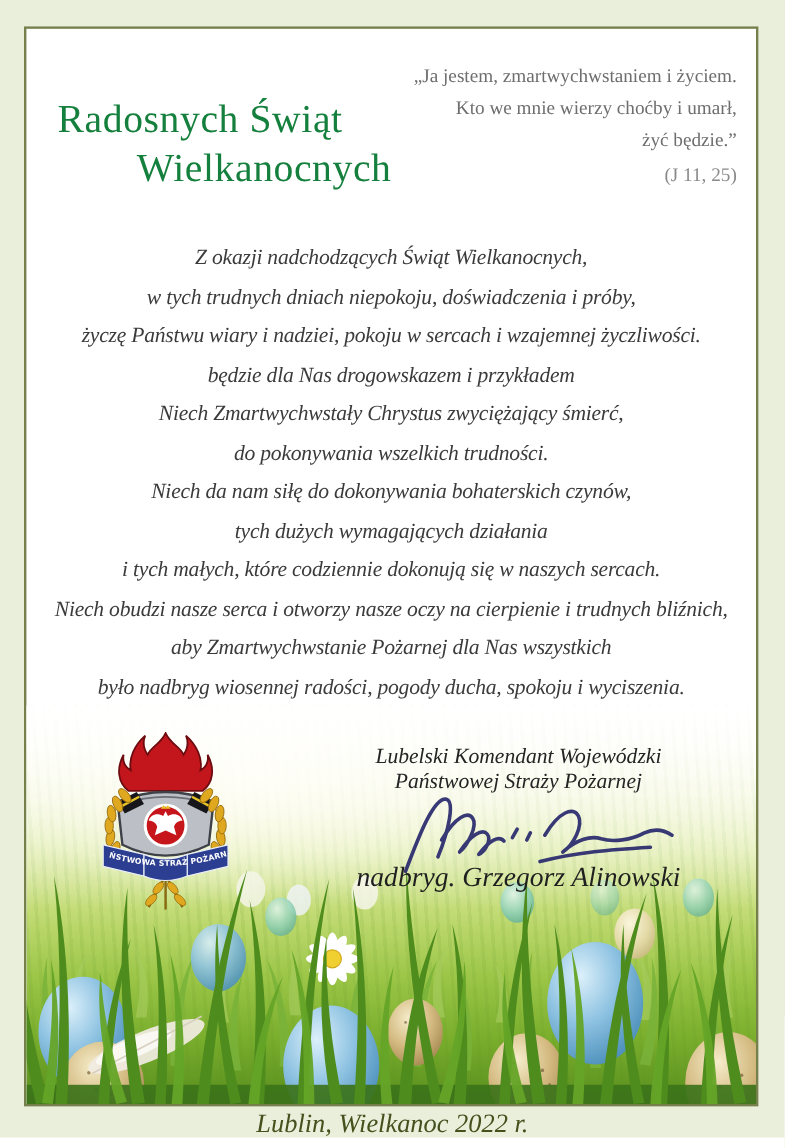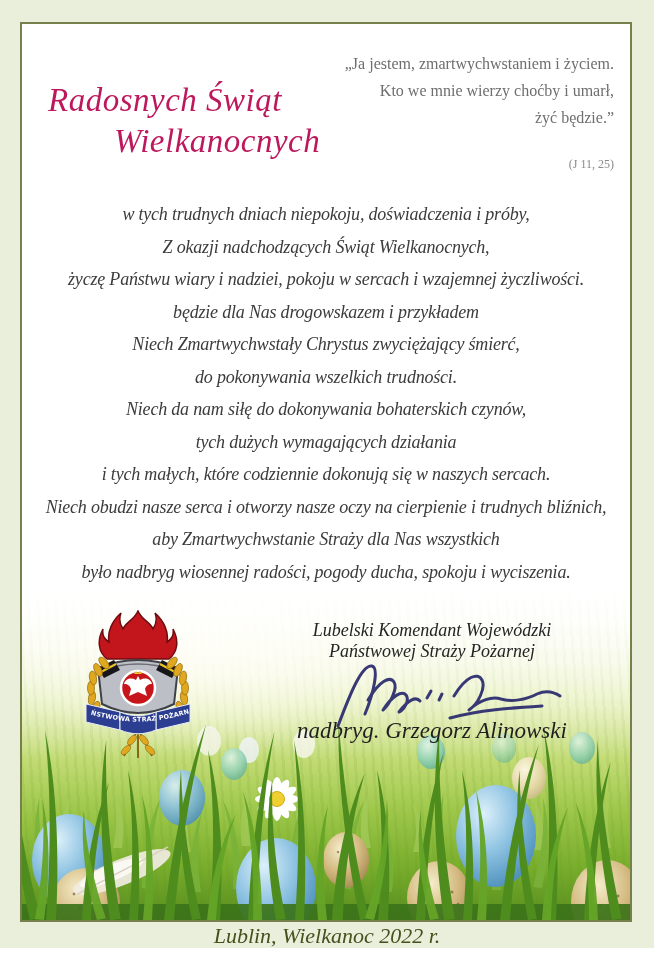--- a/index.html
+++ b/index.html
@@ -4,23 +4,23 @@
 <style>
   html,body{margin:0;padding:0;}
   body{width:654px;height:957px;background:#ffffff;font-family:"Liberation Serif",serif;}
   .page{position:relative;width:654px;height:957px;background:#e9efdb;overflow:hidden;}
   .bottom-white{position:absolute;left:0;bottom:0;width:100%;height:9px;background:#ffffff;}
   .panel{position:absolute;left:20px;top:22px;width:608px;height:896px;background:#ffffff;
          border:2px solid #75804a;overflow:hidden;}
   
   .quote{position:absolute;top:26px;right:16px;text-align:right;color:#6e6e6e;
          font-size:16px;line-height:27px;}
-  .quote .ref{font-size:12px;color:#8a8a8a;margin-top:20px;}
-  
-  .title{position:absolute;top:56px;left:26px;color:#be185d;font-style:italic;
+  .quote .ref{font-size:16px;color:#8a8a8a;margin-top:2px;}
+  
+  .title{position:absolute;top:56px;left:26px;color:#15803d;
          font-size:33px;line-height:41px;letter-spacing:.5px;}
   .title .l2{padding-left:66px;}
   
   .wishes{position:absolute;top:174px;left:0;width:608px;text-align:center;color:#3b3b3b;
           font-style:italic;font-size:18px;line-height:32.5px;letter-spacing:-0.2px;}
   
   .photo{position:absolute;left:0;bottom:0;width:608px;height:332px;
          background:
            repeating-linear-gradient(86deg, rgba(90,145,35,.10) 0 3px, rgba(255,255,255,0) 3px 9px),
            linear-gradient(180deg,#ffffff 0%,#f9fae6 10%,#f0f4cd 22%,#e0ecab 36%,#c2db74 52%,#9cc648 68%,#79ad2c 84%,#578d1e 100%);}
@@ -49,31 +49,31 @@
       <div>żyć będzie.”</div>
       <div class="ref">(J 11, 25)</div>
     </div>
 
     <div class="title">
       <div class="l1">Radosnych Świąt</div>
       <div class="l2">Wielkanocnych</div>
     </div>
 
     <div class="wishes">
+      <div>Z okazji nadchodzących Świąt Wielkanocnych,</div>
       <div>w tych trudnych dniach niepokoju, doświadczenia i próby,</div>
-      <div>Z okazji nadchodzących Świąt Wielkanocnych,</div>
       <div>życzę Państwu wiary i nadziei, pokoju w sercach i wzajemnej życzliwości.</div>
       <div>będzie dla Nas drogowskazem i przykładem</div>
       <div>Niech Zmartwychwstały Chrystus zwyciężający śmierć,</div>
       <div>do pokonywania wszelkich trudności.</div>
       <div>Niech da nam siłę do dokonywania bohaterskich czynów,</div>
       <div>tych dużych wymagających działania</div>
       <div>i tych małych, które codziennie dokonują się w naszych sercach.</div>
       <div>Niech obudzi nasze serca i otworzy nasze oczy na cierpienie i trudnych bliźnich,</div>
-      <div>aby Zmartwychwstanie Straży dla Nas wszystkich</div>
+      <div>aby Zmartwychwstanie Pożarnej dla Nas wszystkich</div>
       <div>było nadbryg wiosennej radości, pogody ducha, spokoju i wyciszenia.</div>
     </div>
 
     <div class="photo">
       <svg width="608" height="332" viewBox="0 0 608 332">
         <defs>
           <radialGradient id="gSun" cx="50%" cy="50%" r="50%">
             <stop offset="0" stop-color="#fffde9" stop-opacity=".95"></stop>
             <stop offset="1" stop-color="#fffde9" stop-opacity="0"></stop>
           </radialGradient>

